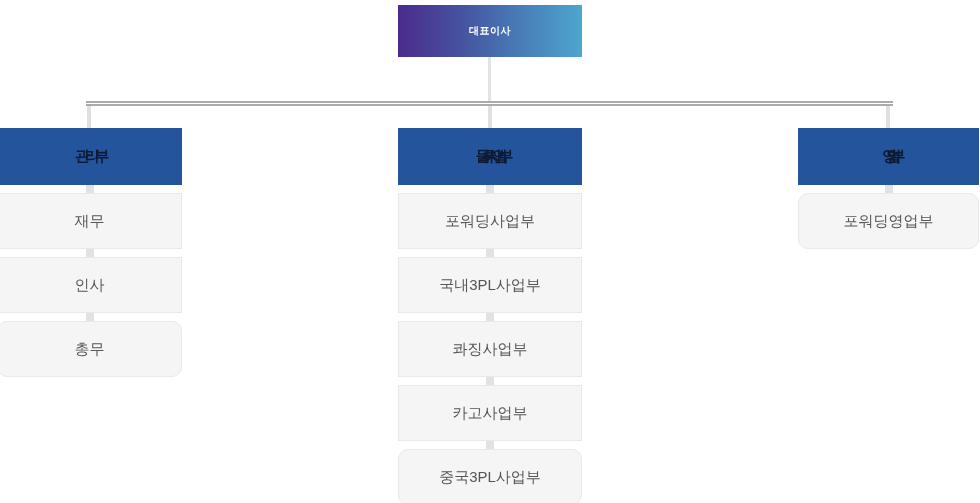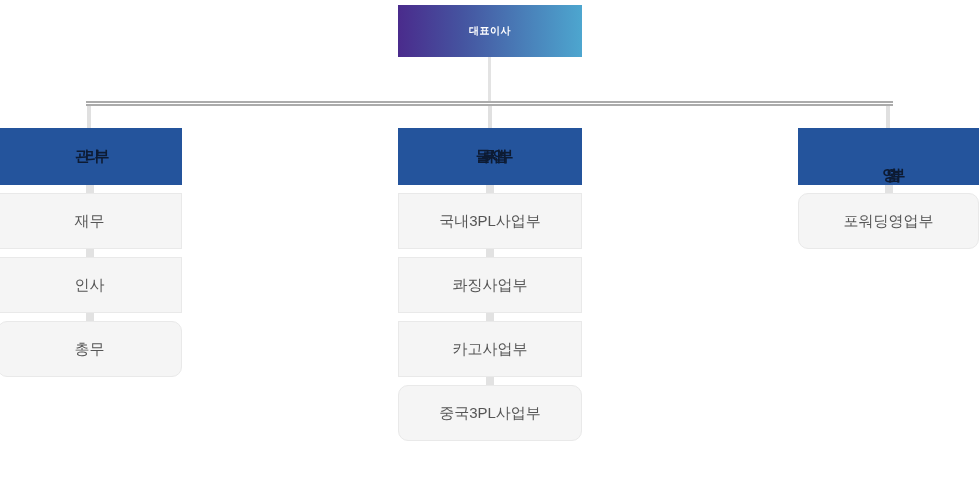--- a/index.html
+++ b/index.html
@@ -89,21 +89,21 @@
     justify-content: center;
     font-size: 15px;
     font-weight: bold;
     color: #0d1b33;           
     overflow: hidden;
     white-space: nowrap;
   }
   
   .squeeze-a { letter-spacing: -0.35em; }
   .squeeze-b { letter-spacing: -0.62em; }
-  .squeeze-c { letter-spacing: -0.72em; align-items: flex-end; }
+  .squeeze-c { letter-spacing: -0.72em; }
 
   .dept-item {
     position: relative;
     z-index: 1;
     height: 54px;
     margin-bottom: 8px;
     background: #f5f5f5;
     border: 1px solid #e9e9e9;
     display: flex;
     align-items: center;
@@ -148,20 +148,23 @@
       <span>총무</span>
     </div>
   </div>
 
   <div class="column col-biz">
     <div class="col-strip"></div>
     <div class="dept-header squeeze-b">
       <span>물류사업부</span>
     </div>
     <div class="dept-item">
+      <span>포워딩사업부</span>
+    </div>
+    <div class="dept-item">
       <span>국내3PL사업부</span>
     </div>
     <div class="dept-item">
       <span>콰징사업부</span>
     </div>
     <div class="dept-item">
       <span>카고사업부</span>
     </div>
     <div class="dept-item">
       <span>중국3PL사업부</span>

